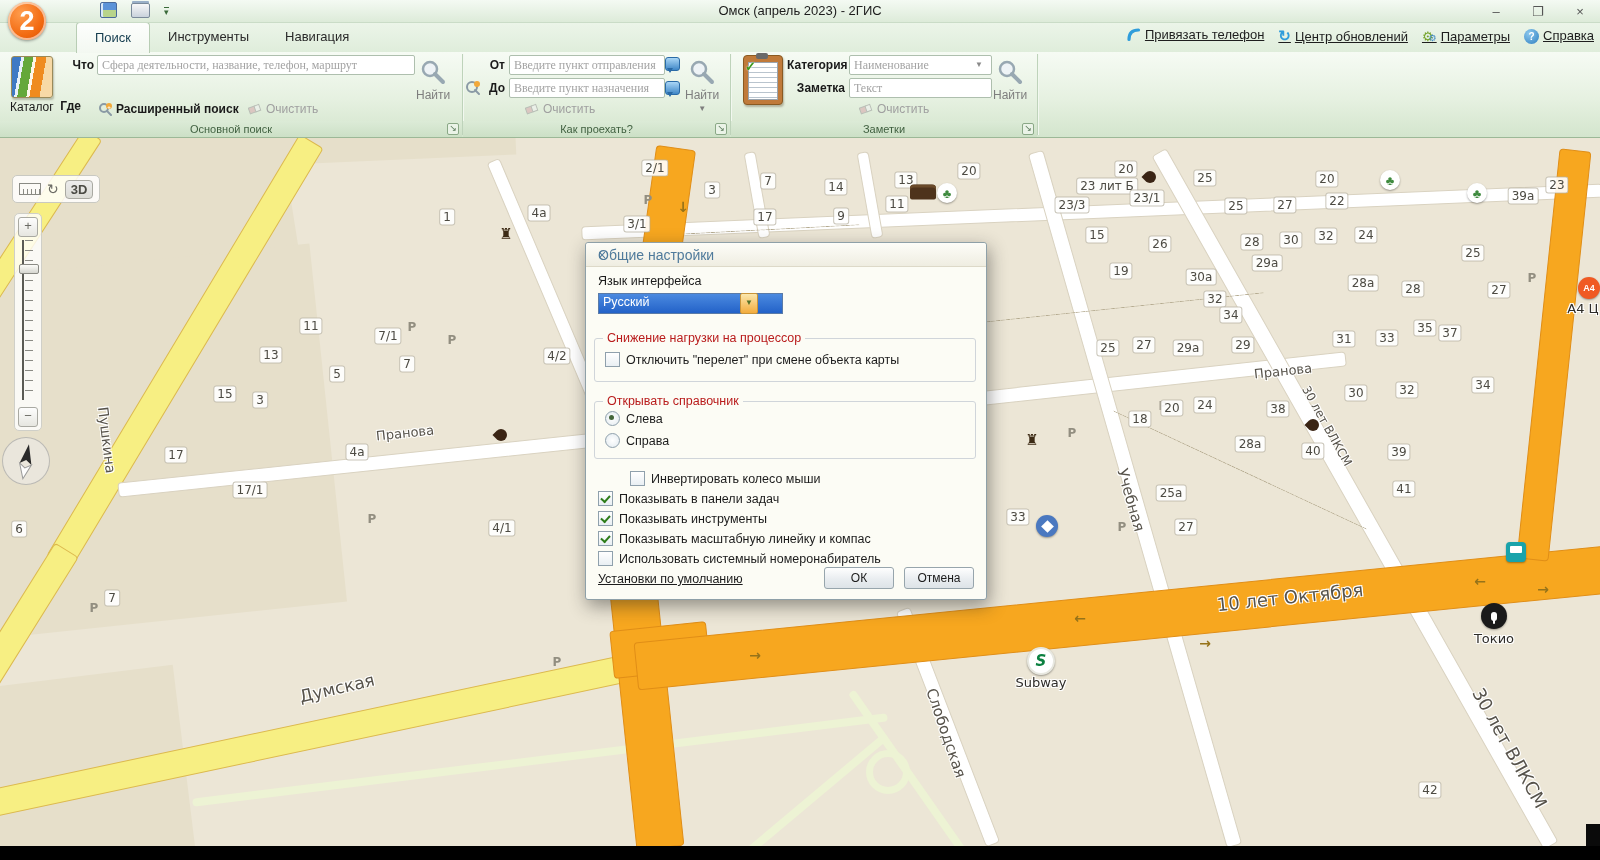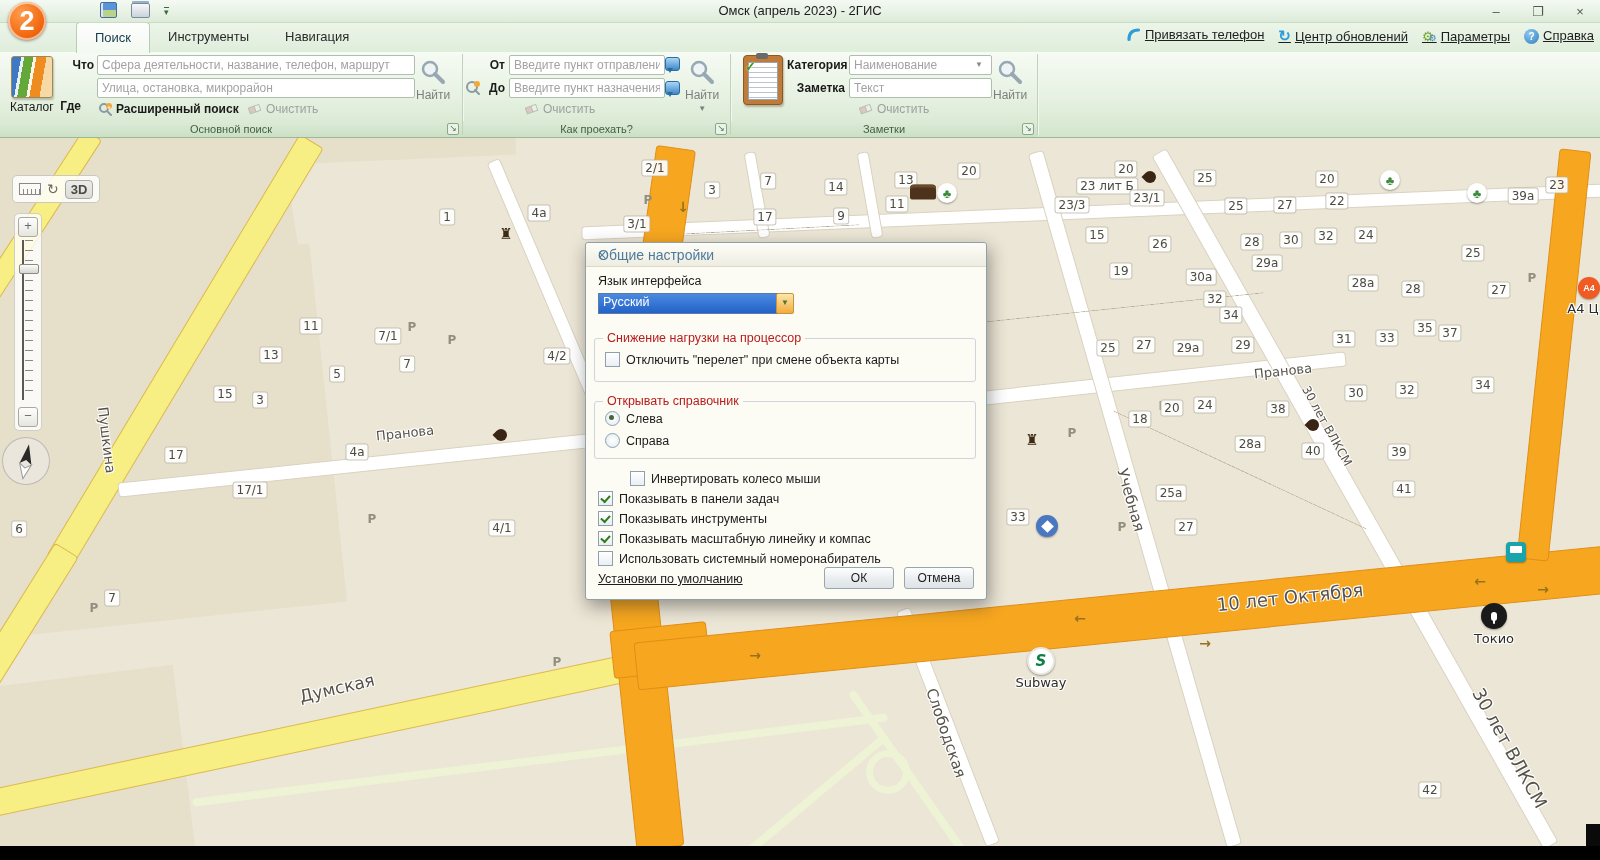--- a/index.html
+++ b/index.html
@@ -22,21 +22,21 @@
   .toplinks{position:absolute;right:6px;top:5px;display:flex;gap:14px;align-items:center;}
   .toplink{display:flex;align-items:flex-start;gap:4px;font-size:13px;color:#1e1e1e;text-decoration:underline;}
   .helpc{display:inline-block;width:15px;height:15px;border-radius:50%;background:radial-gradient(circle at 35% 30%,#8cc8ee,#2f7fc0);color:#fff;font-size:10px;font-weight:bold;text-align:center;line-height:15px;}
   
   .ribbon{position:absolute;left:0;top:52px;width:1600px;height:85px;background:linear-gradient(#f6fbf4,#e6f1e1 55%,#d3e5cd);border-bottom:1px solid #9cb897;z-index:28;}
   .rgroup{position:absolute;top:0;height:85px;}
   .rgsep{position:absolute;top:2px;bottom:2px;width:1px;background:#bed3ba;box-shadow:1px 0 0 #f2f8f0;}
   .rglabel{position:absolute;left:0;right:0;bottom:0;height:16px;background:linear-gradient(#dcebd7,#cce0c6);font-size:11px;color:#3f5f3f;text-align:center;line-height:16px;}
   .lnch{position:absolute;right:3px;bottom:2px;font-size:9px;color:#5a7a5a;border:1px solid #8aa886;border-radius:2px;width:10px;height:10px;line-height:9px;text-align:center;background:#eaf3e7;}
   .fldlbl{position:absolute;font-size:12px;font-weight:bold;color:#1a1a1a;text-align:right;}
-  .rfield{position:absolute;height:18px;border:1px solid #aebfae;background:#fff;border-radius:2px;font-size:12px;color:#222;padding:0 4px;font-family:Liberation Sans, sans-serif;}
+  .rfield{position:absolute;height:18px;border:1px solid #aebfae;background:#fff;border-radius:2px;font-size:12px;color:#222;padding:0 4px;font-family:Liberation Serif, serif;}
   .rfield::placeholder{color:#a3a3a3;}
   .bigbtn{position:absolute;display:flex;flex-direction:column;align-items:center;gap:2px;font-size:12px;color:#7e7e7e;}
   .catbtn{color:#1a1a1a;}
   .cat-ico{width:40px;height:40px;border-radius:3px;background:linear-gradient(100deg,#3f79c4 0 9px,#e8f0f8 9px 12px,#64a83a 12px 21px,#fdf6e8 21px 24px,#ef8b1f 24px 34px,#f7d9a6 34px);border:1px solid #9a8a5a;box-shadow:1px 2px 2px rgba(90,90,60,.35);}
   .clip-ico{position:relative;width:38px;height:48px;background:#c07a3a;border:1px solid #8a5a22;border-radius:4px;box-shadow:1px 2px 2px rgba(90,70,40,.35);}
   .clip-ico::before{content:"";position:absolute;left:4px;top:6px;right:4px;bottom:4px;background:repeating-linear-gradient(#fff 0 4px,#b9c4ce 4px 5px);border:1px solid #9aa4ae;}
   .clip-ico::after{content:"";position:absolute;left:12px;top:-3px;width:12px;height:6px;background:#6a6a6a;border-radius:2px;}
   .clip-chk{position:absolute;left:2px;top:4px;color:#3f9a1e;font-size:13px;font-weight:bold;text-shadow:0 0 2px #fff;}
   .smallact{position:absolute;display:flex;align-items:center;gap:4px;font-size:12px;color:#1a1a1a;font-weight:bold;}
   .smallact.dis{color:#a0a0a0;font-weight:normal;}
@@ -65,21 +65,21 @@
   .ztrack{position:absolute;left:7px;top:26px;width:2px;height:160px;background:#5a5a54;}
   .zticks{position:absolute;left:10px;top:26px;width:8px;height:160px;background:repeating-linear-gradient(to bottom,#8a8a84 0 1px,transparent 1px 10px);}
   .zhandle{position:absolute;left:4px;top:50px;width:18px;height:8px;background:linear-gradient(#fcfcf8,#d6d6d0);border:1px solid #8a8a84;border-radius:2px;z-index:11;}
   .compass{position:absolute;left:2px;top:300px;width:46px;height:46px;border-radius:50%;background:rgba(238,238,238,.5);border:1px solid rgba(150,150,150,.55);z-index:10;}
   
   .dialog{position:absolute;left:585px;top:242px;width:400px;height:356px;background:#fcfcf5;border:1px solid #8ea0a8;border-radius:3px;box-shadow:2px 6px 18px rgba(30,30,30,.45);z-index:50;font-family:"Liberation Sans",sans-serif;}
   .dlg-title{position:relative;height:23px;background:linear-gradient(#fdfdf8,#efede1);border-bottom:1px solid #ddd9c8;border-radius:3px 3px 0 0;}
   .dlg-title>span{position:absolute;left:12px;top:4px;font-size:14px;color:#4f7a9b;}
   .dlg-x{position:absolute;right:10px;top:3px;font-size:15px;color:#6f7f7f;line-height:16px;}
   .dlbl{position:absolute;font-size:12.5px;color:#1c1c1c;}
-  .combo{position:absolute;left:12px;top:50px;width:196px;height:19px;}
+  .combo{position:absolute;left:12px;top:50px;width:160px;height:19px;}
   .combo-val{position:absolute;left:0;top:0;width:175px;height:17px;background:linear-gradient(#4b8ae0,#2362c8);border:1px solid #5a7ba8;color:#fff;font-size:12.5px;padding:1px 4px;line-height:15px;}
   .combo-btn{position:absolute;right:0;top:0;width:16px;height:19px;background:linear-gradient(#fbe7ad,#f2ac3d);border:1px solid #c9953a;border-radius:2px;text-align:center;font-size:8px;color:#55722a;line-height:18px;}
   .grp{position:absolute;left:8px;width:380px;border:1px solid #d0d5da;border-radius:3px;}
   .grp>.glab{position:absolute;top:-8px;left:8px;background:#fcfcf5;padding:0 4px;font-size:12.5px;color:#b91c1c;}
   .cbrow{position:absolute;display:flex;align-items:center;gap:6px;font-size:12.5px;color:#1c1c1c;white-space:nowrap;}
   .cb{position:relative;width:13px;height:13px;border:1px solid #8fa0ac;background:linear-gradient(#fff,#e9eff3);flex:0 0 auto;}
   .cb.on::after{content:"";position:absolute;left:2px;top:3px;width:7px;height:4px;border-left:2px solid #2e7d1a;border-bottom:2px solid #2e7d1a;transform:rotate(-48deg);}
   .rb{position:relative;width:13px;height:13px;border-radius:50%;border:1px solid #8fa0ac;background:radial-gradient(#fff,#e2eaef);flex:0 0 auto;}
   .rb.on::after{content:"";position:absolute;left:3px;top:3px;width:5px;height:5px;border-radius:50%;background:#44663a;}
   .dlink{position:absolute;left:12px;bottom:13px;font-size:12.5px;color:#1c1c1c;text-decoration:underline;}
@@ -138,21 +138,20 @@
   <div class="ribbon">
 
     <div class="rgroup" style="left:0;width:462px;">
       <div class="bigbtn catbtn" style="left:10px;top:4px;">
         <div class="cat-ico"></div>
         <span>Каталог</span>
       </div>
       <div class="fldlbl" style="left:66px;top:6px;width:28px;">Что</div>
       <input class="rfield" style="left: 97px; top: 3px; width: 308px;" placeholder="Сфера деятельности, название, телефон, маршрут">
       <div class="fldlbl" style="left:53px;top:29px;width:28px;margin-top:18px;">Где</div>
-      <input class="rfield" style="left: 97px; top: 26px; width: 308px;" placeholder="Улица, остановка, микрорайон">
       <div class="smallact" style="left:98px;top:50px;">
         <svg width="14" height="14">
             <circle cx="6" cy="6" r="4" fill="none" stroke="#8a9aa5" stroke-width="2"></circle>
             <line x1="9" y1="9" x2="13" y2="13" stroke="#8a9aa5" stroke-width="2" stroke-linecap="round"></line>
             <circle cx="11" cy="4" r="3" fill="#f2a93b"></circle>
             <text x="11" y="6.5" font-size="6" fill="#fff" text-anchor="middle">+</text>
           </svg>
         <span>Расширенный поиск</span>
       </div>
       <div class="smallact dis" style="left:248px;top:50px;">

